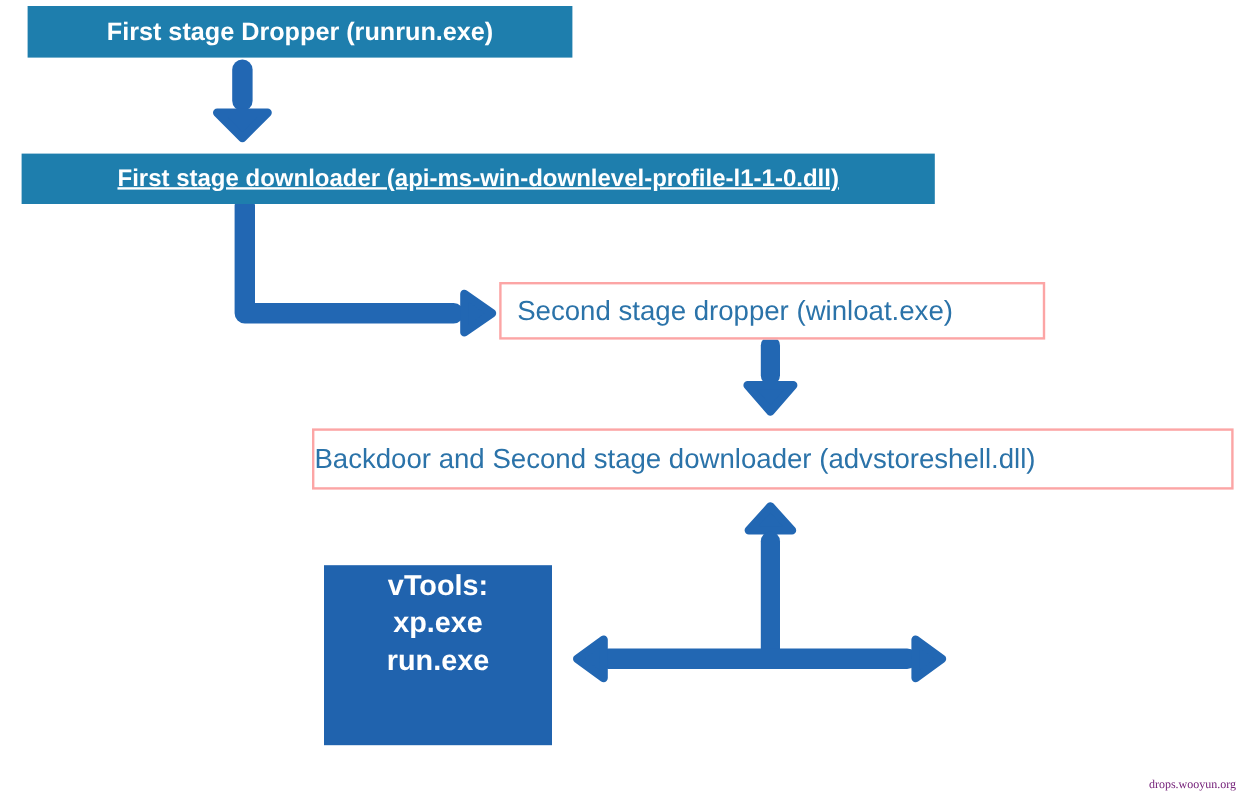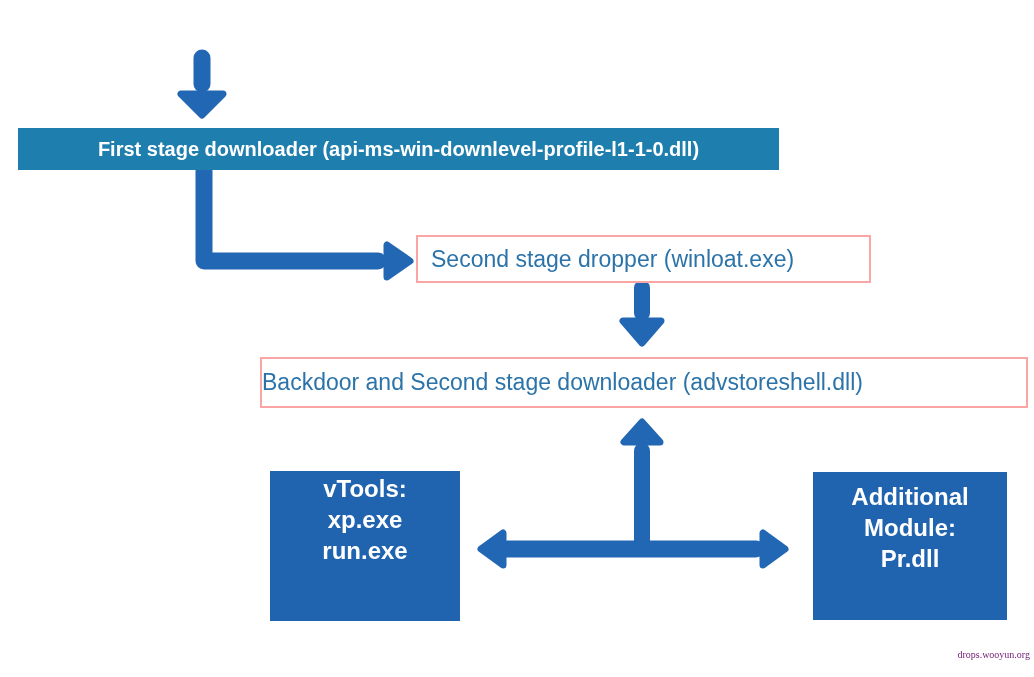--- a/index.html
+++ b/index.html
@@ -43,21 +43,21 @@
     border: 2px solid #fca5a5;
     color: #2b73a9;
     font-weight: 500;
   }
   #n1 {
     left: 23px; top: 5px; width: 454px; height: 43px;
     font-size: 21px; line-height: 43px;
   }
   #n2 {
     left: 18px; top: 128px; width: 761px; height: 42px;
-    font-size: 20px; line-height: 42px;
+    font-size: 20px; line-height: 42px; text-decoration: underline;
   }
   #n3 {
     left: 416px; top: 235px; width: 455px; height: 48px;
     font-size: 23px; line-height: 44px; padding-left: 13px;
   }
   #n4 {
     left: 260px; top: 357px; width: 768px; height: 51px;
     font-size: 23px; line-height: 47px; padding-left: 0;
   }
   #n5 {
@@ -108,34 +108,30 @@
       <path d="M642 451 L642 549" fill="none" stroke-width="16" stroke-linecap="round"></path>
     </g>
 
     <g fill="#2267b3" stroke="#2267b3">
       <path d="M507 549 L756 549" fill="none" stroke-width="17" stroke-linecap="round"></path>
       <path d="M481 549 L503 533 L503 565 Z" stroke-width="7" stroke-linejoin="round"></path>
       <path d="M785 549 L763 533 L763 565 Z" stroke-width="7" stroke-linejoin="round"></path>
     </g>
   </svg>
 
+  <div id="n1" class="node filled-teal">First stage Dropper (runrun.exe)</div>
 
   <div id="n2" class="node filled-teal">First stage downloader (api-ms-win-downlevel-profile-l1-1-0.dll)</div>
 
   <div id="n3" class="node outlined">Second stage dropper (winloat.exe)</div>
 
   <div id="n4" class="node outlined">Backdoor and Second stage downloader (advstoreshell.dll)</div>
 
   <div id="n5" class="node filled-blue">
     <span class="node-line">vTools:</span>
     <span class="node-line">xp.exe</span>
     <span class="node-line">run.exe</span>
   </div>
 
-  <div id="n6" class="node filled-blue">
-    <span class="node-line">Additional</span>
-    <span class="node-line">Module:</span>
-    <span class="node-line">Pr.dll</span>
-  </div>
 
   <div class="credit">drops.wooyun.org</div>
 
 </div>
 
 </body></html>

